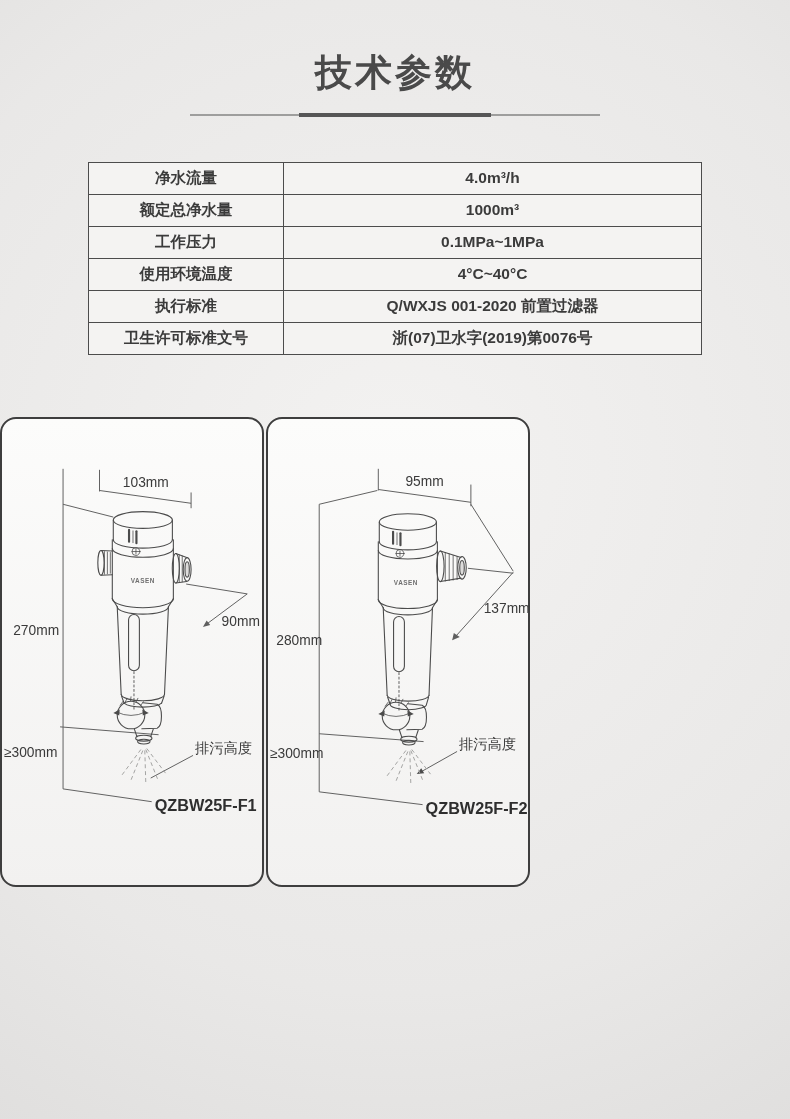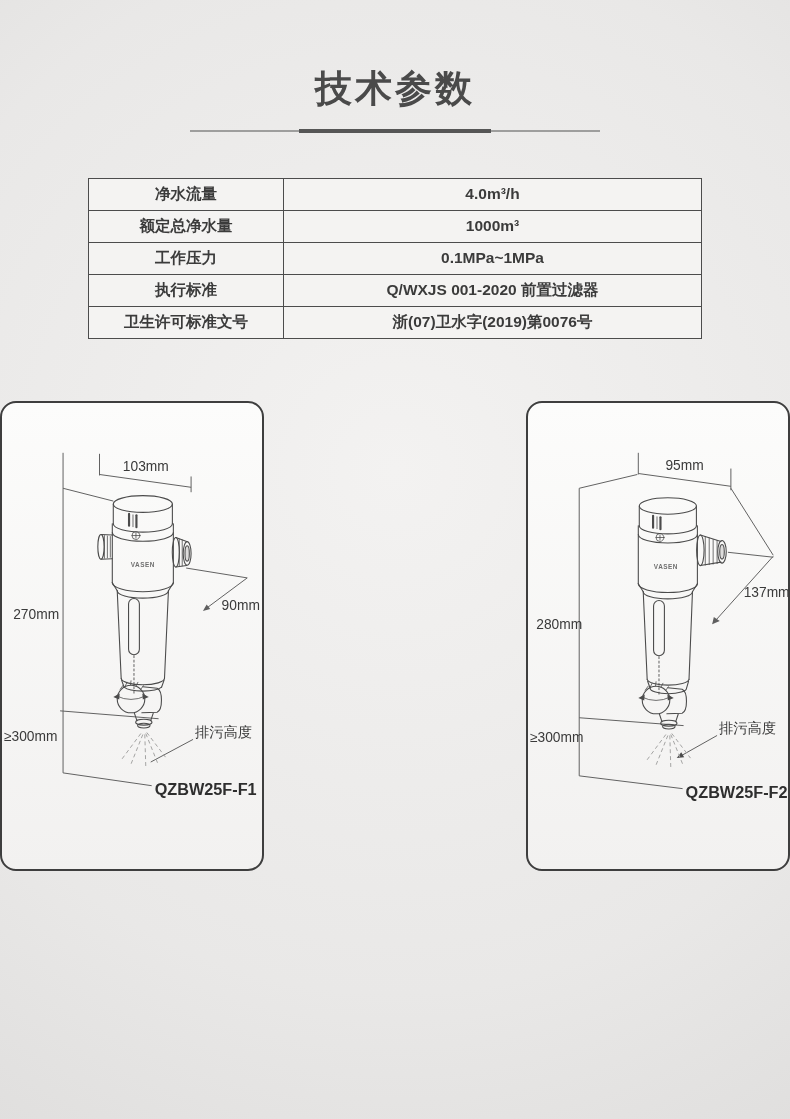--- a/index.html
+++ b/index.html
@@ -4,21 +4,21 @@
 <style>
   html,body{margin:0;padding:0;}
   body{
     width:790px;height:1119px;
     background:radial-gradient(120% 85% at 50% 42%, #f3f2f1 0%, #e9e8e7 55%, #d9d8d7 100%);
     font-family:"Liberation Sans", sans-serif;
     color:#3c3c3c;
     overflow:hidden;
   }
   .page-title{
-    margin:0;padding-top:64px;
+    margin:0;padding-top:48px;
     text-align:center;
     font-size:37px;font-weight:700;letter-spacing:3px;
     color:#4a4a4a;
   }
   .title-divider{
     position:relative;
     width:410px;height:4px;
     margin:15px auto 0;
   }
   .title-divider .thin-line{
@@ -37,21 +37,21 @@
     border:1.5px solid #4c4c4c;
     background:#f4f3f2;
     font-size:15.5px;font-weight:600;color:#3b3b3b;
     text-align:center;vertical-align:middle;
     height:29px;padding:1px 14px;
     line-height:1.45;
   }
   .spec-table th{width:166px;}
   .spec-table td{white-space:pre-line;}
   .cards{
-    display:flex;justify-content:space-between;gap:2px;
+    display:flex;justify-content:flex-start;gap:2px;
     margin-top:62px;
   }
   .card{
     box-sizing:border-box;
     width:264px;height:470px;
     border:2px solid #3e3e3e;border-radius:16px;
     background:linear-gradient(180deg,#fcfcfb 0%,#f2f1f0 100%);
     overflow:hidden;
   }
   .card svg{display:block;width:100%;height:100%;}
@@ -90,20 +90,24 @@
       </tr>
       <tr>
         <th>额定总净水量</th>
         <td>1000m³</td>
       </tr>
       <tr>
         <th>工作压力</th>
         <td>0.1MPa~1MPa</td>
       </tr>
       <tr>
+        <th>使用环境温度</th>
+        <td>4°C~40°C</td>
+      </tr>
+      <tr>
         <th>执行标准</th>
         <td>Q/WXJS 001-2020 前置过滤器</td>
       </tr>
       <tr>
         <th>卫生许可标准文号</th>
         <td>浙(07)卫水字(2019)第0076号</td>
       </tr>
     </tbody>
   </table>
 

